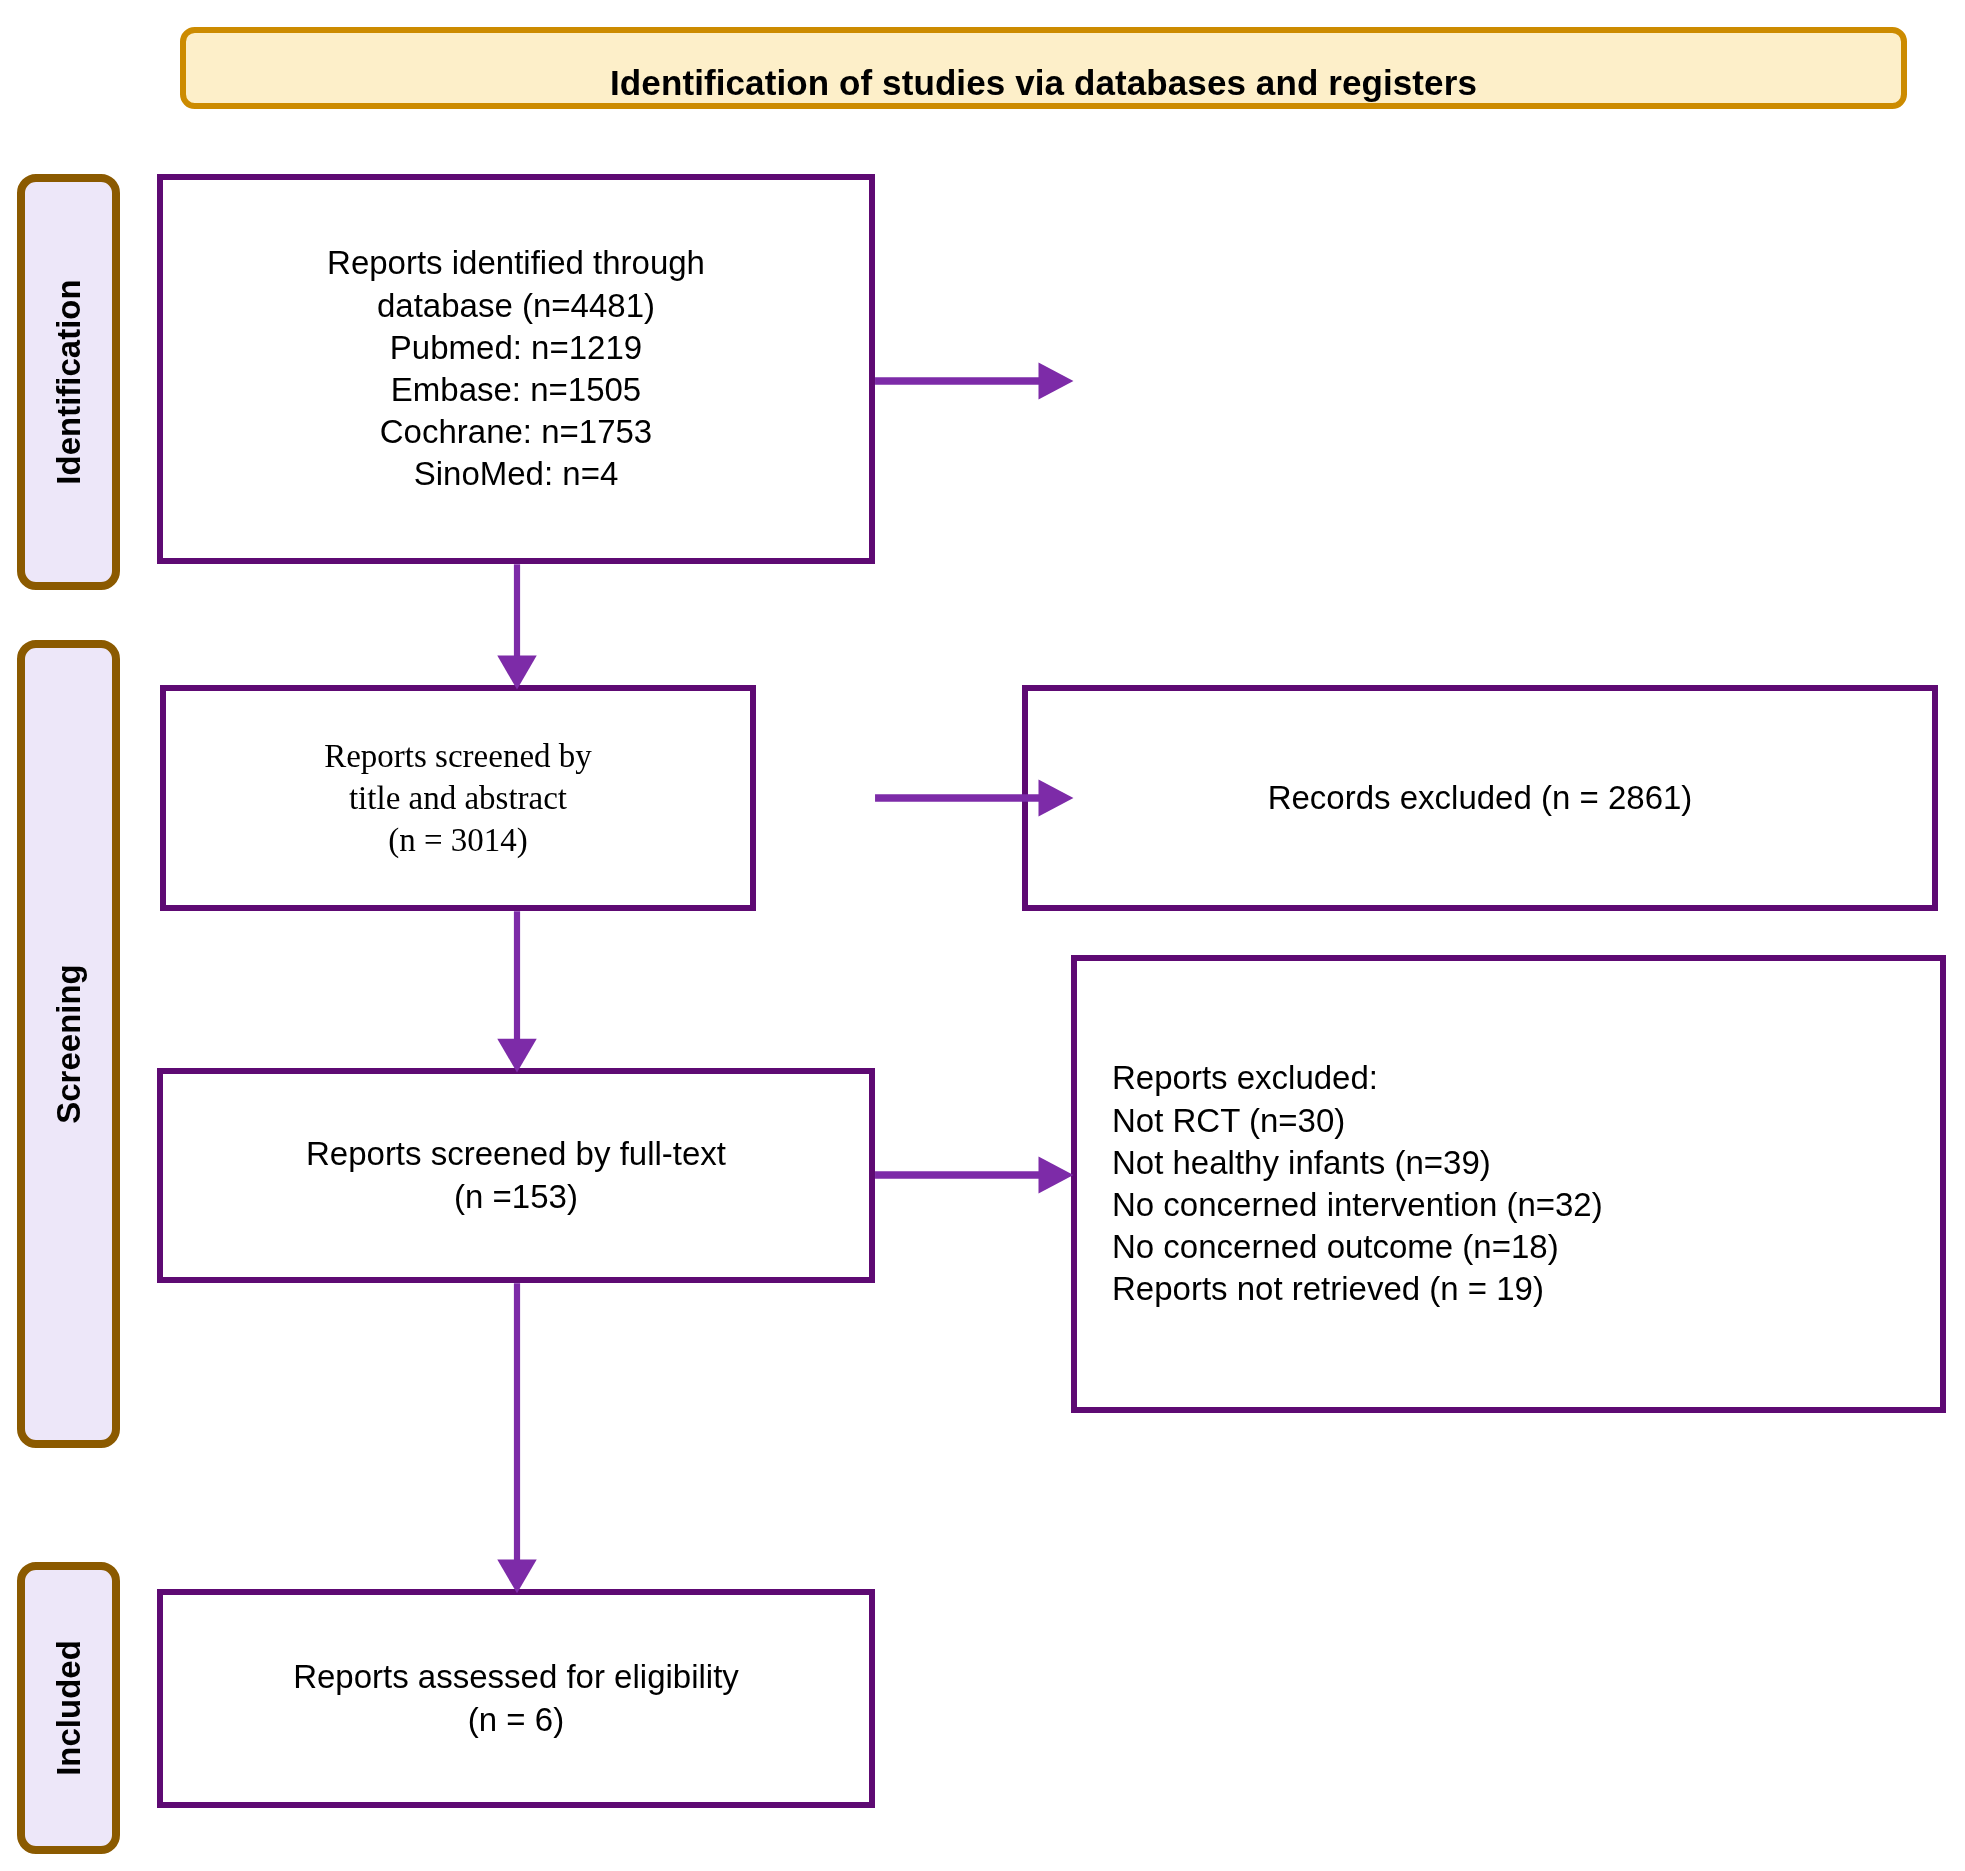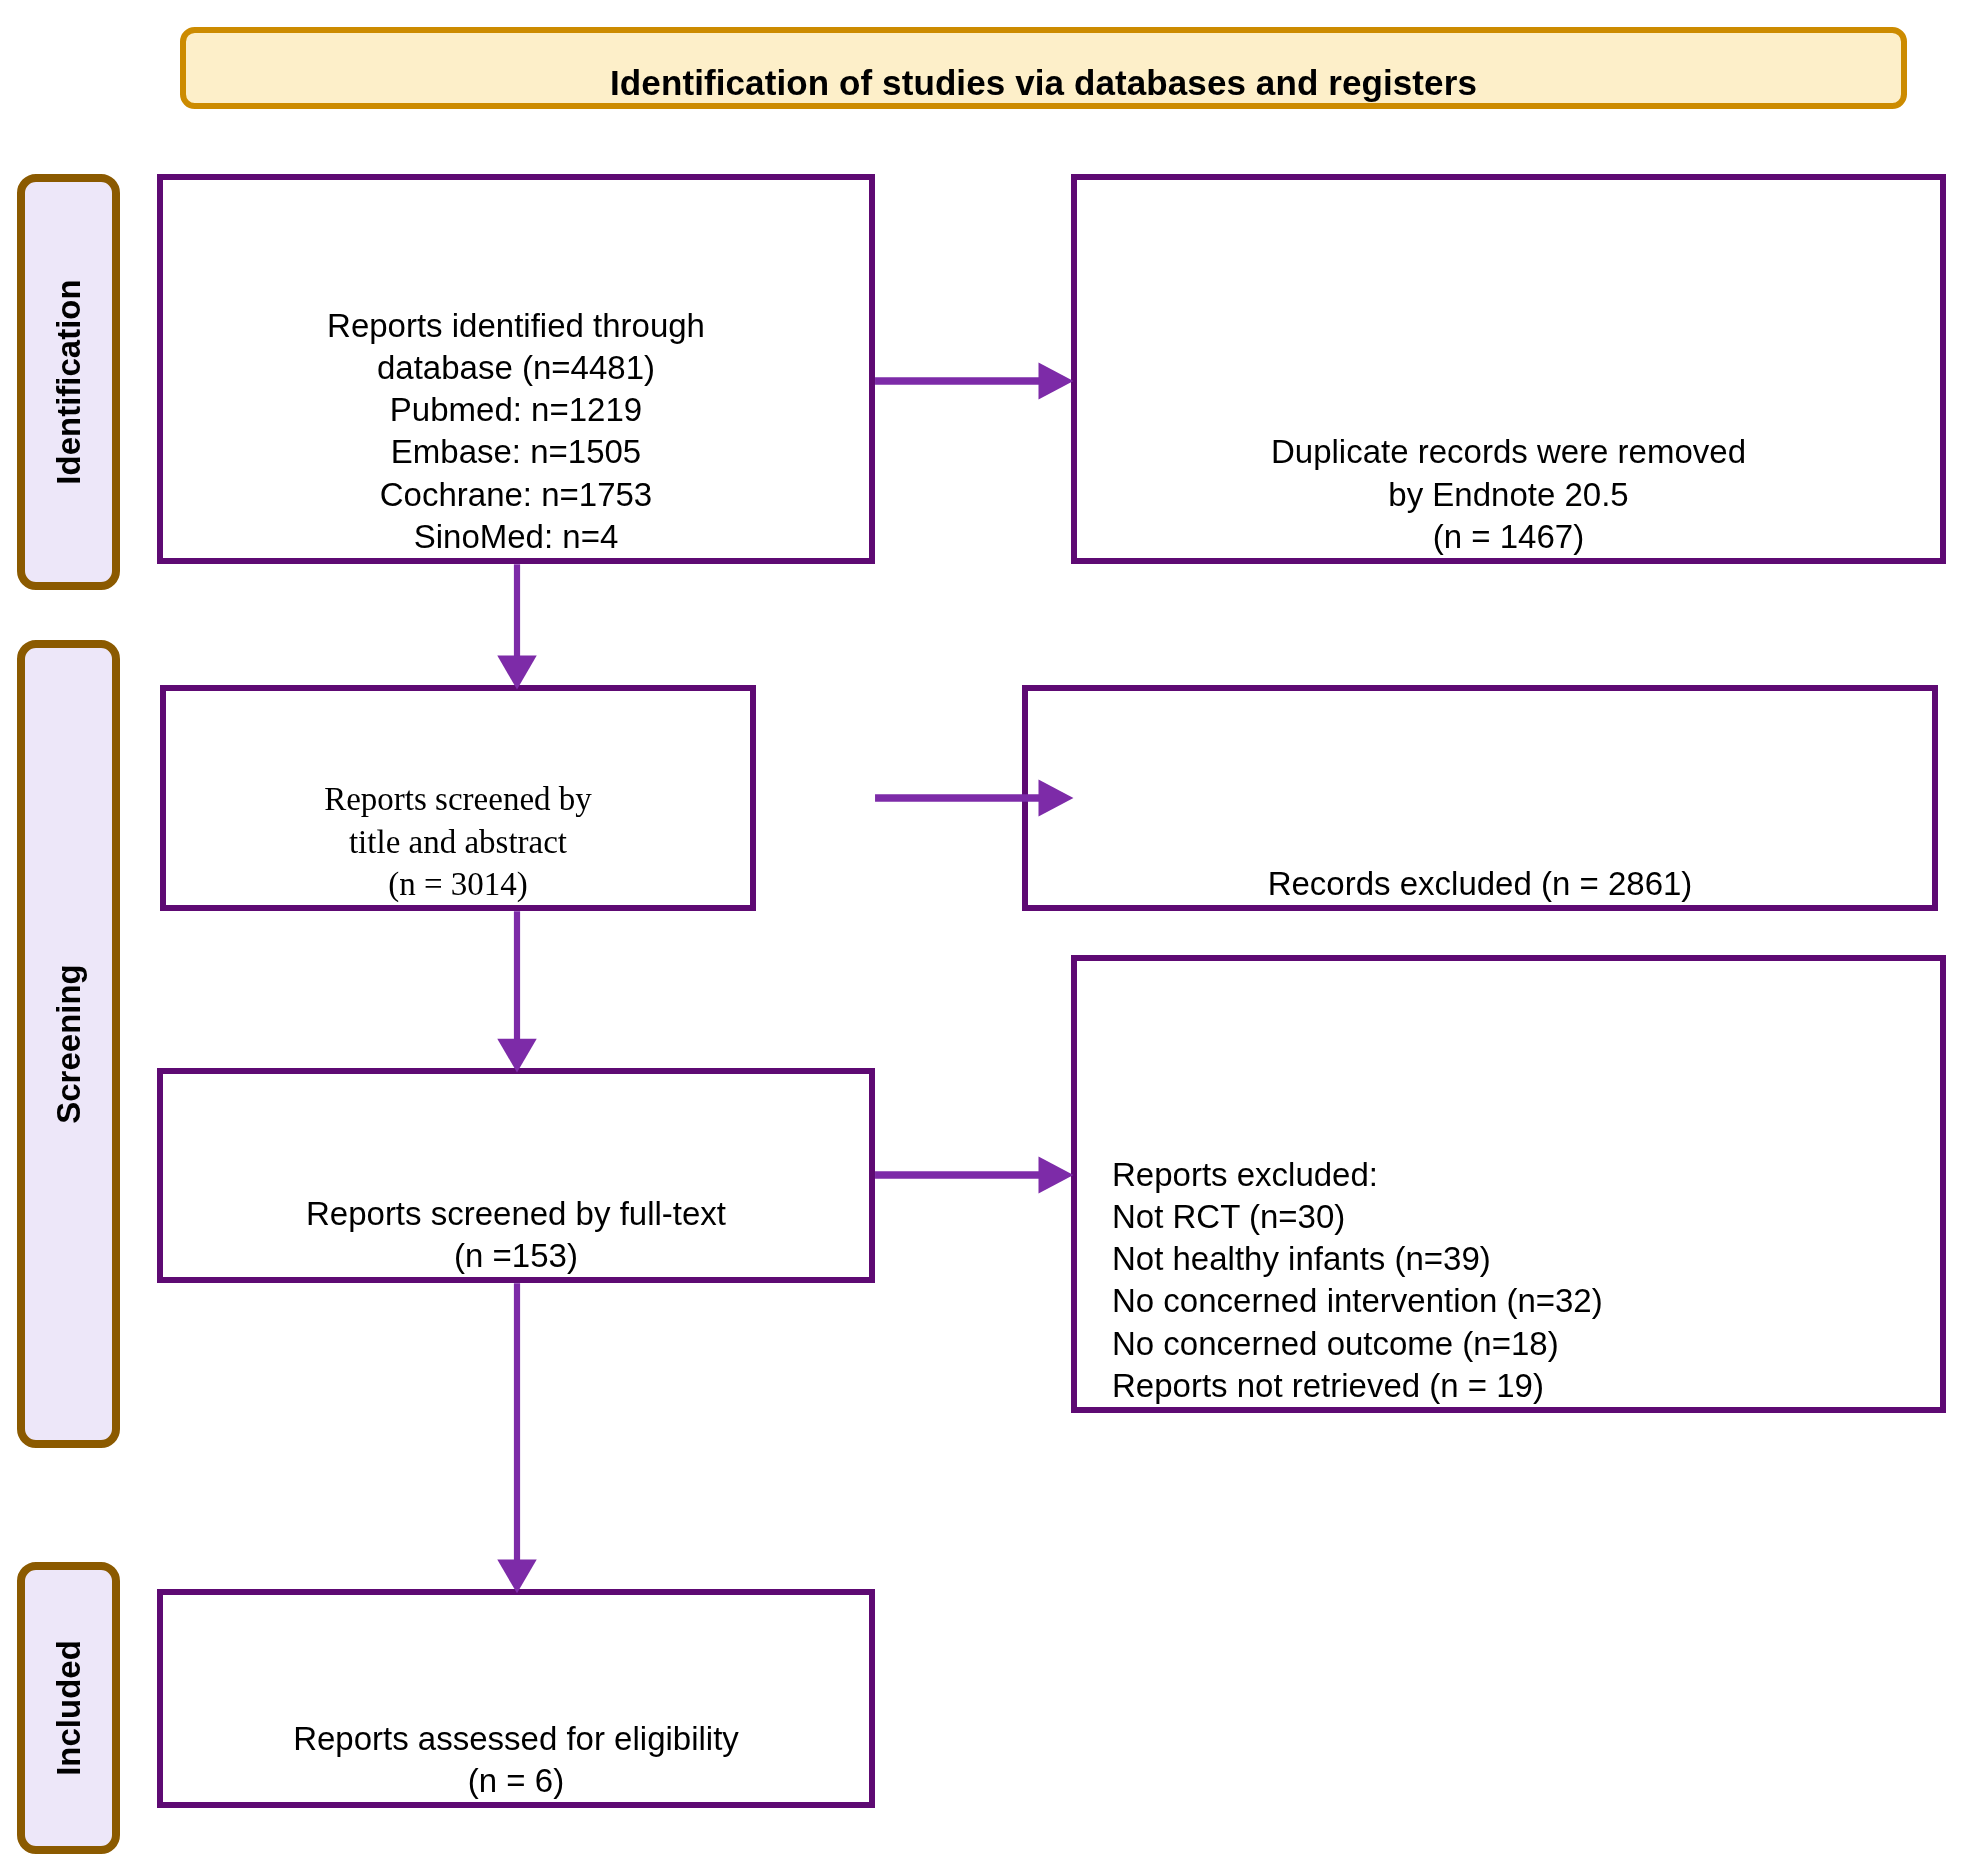--- a/index.html
+++ b/index.html
@@ -67,21 +67,21 @@
   #stage-identification { left: 17px;  top: 174px;  width: 103px; height: 416px; }
   #stage-screening      { left: 17px;  top: 640px; width: 103px; height: 808px; }
   #stage-included       { left: 17px;  top: 1562px; width: 103px; height: 292px; }
 
   
   .flow-box {
     position: absolute;
     background: #ffffff;
     border: 6.8px solid #5E0A73;
     display: flex;
-    align-items: flex-end;
+    align-items: center;
     justify-content: center;
   }
   .flow-box .box-text {
     font-size: 33px;
     line-height: 1.28;
     color: #000000;
     text-align: center;
     white-space: pre-line;
   }
   .flow-box.left-align .box-text {
@@ -135,25 +135,20 @@
 
   <div class="flow-box" id="box-identified">
     <span class="box-text">Reports identified through
 database (n=4481)
 Pubmed: n=1219
 Embase: n=1505
 Cochrane: n=1753
 SinoMed: n=4</span>
   </div>
 
-  <div class="flow-box" id="box-duplicates">
-    <span class="box-text">Duplicate records were removed
-by Endnote 20.5
-(n = 1467)</span>
-  </div>
 
   <div class="flow-box" id="box-screened-ta">
     <span class="box-text">Reports screened by
 title and abstract
 (n = 3014)</span>
   </div>
 
   <div class="flow-box" id="box-records-excl">
     <span class="box-text">Records excluded (n = 2861)</span>
   </div>

